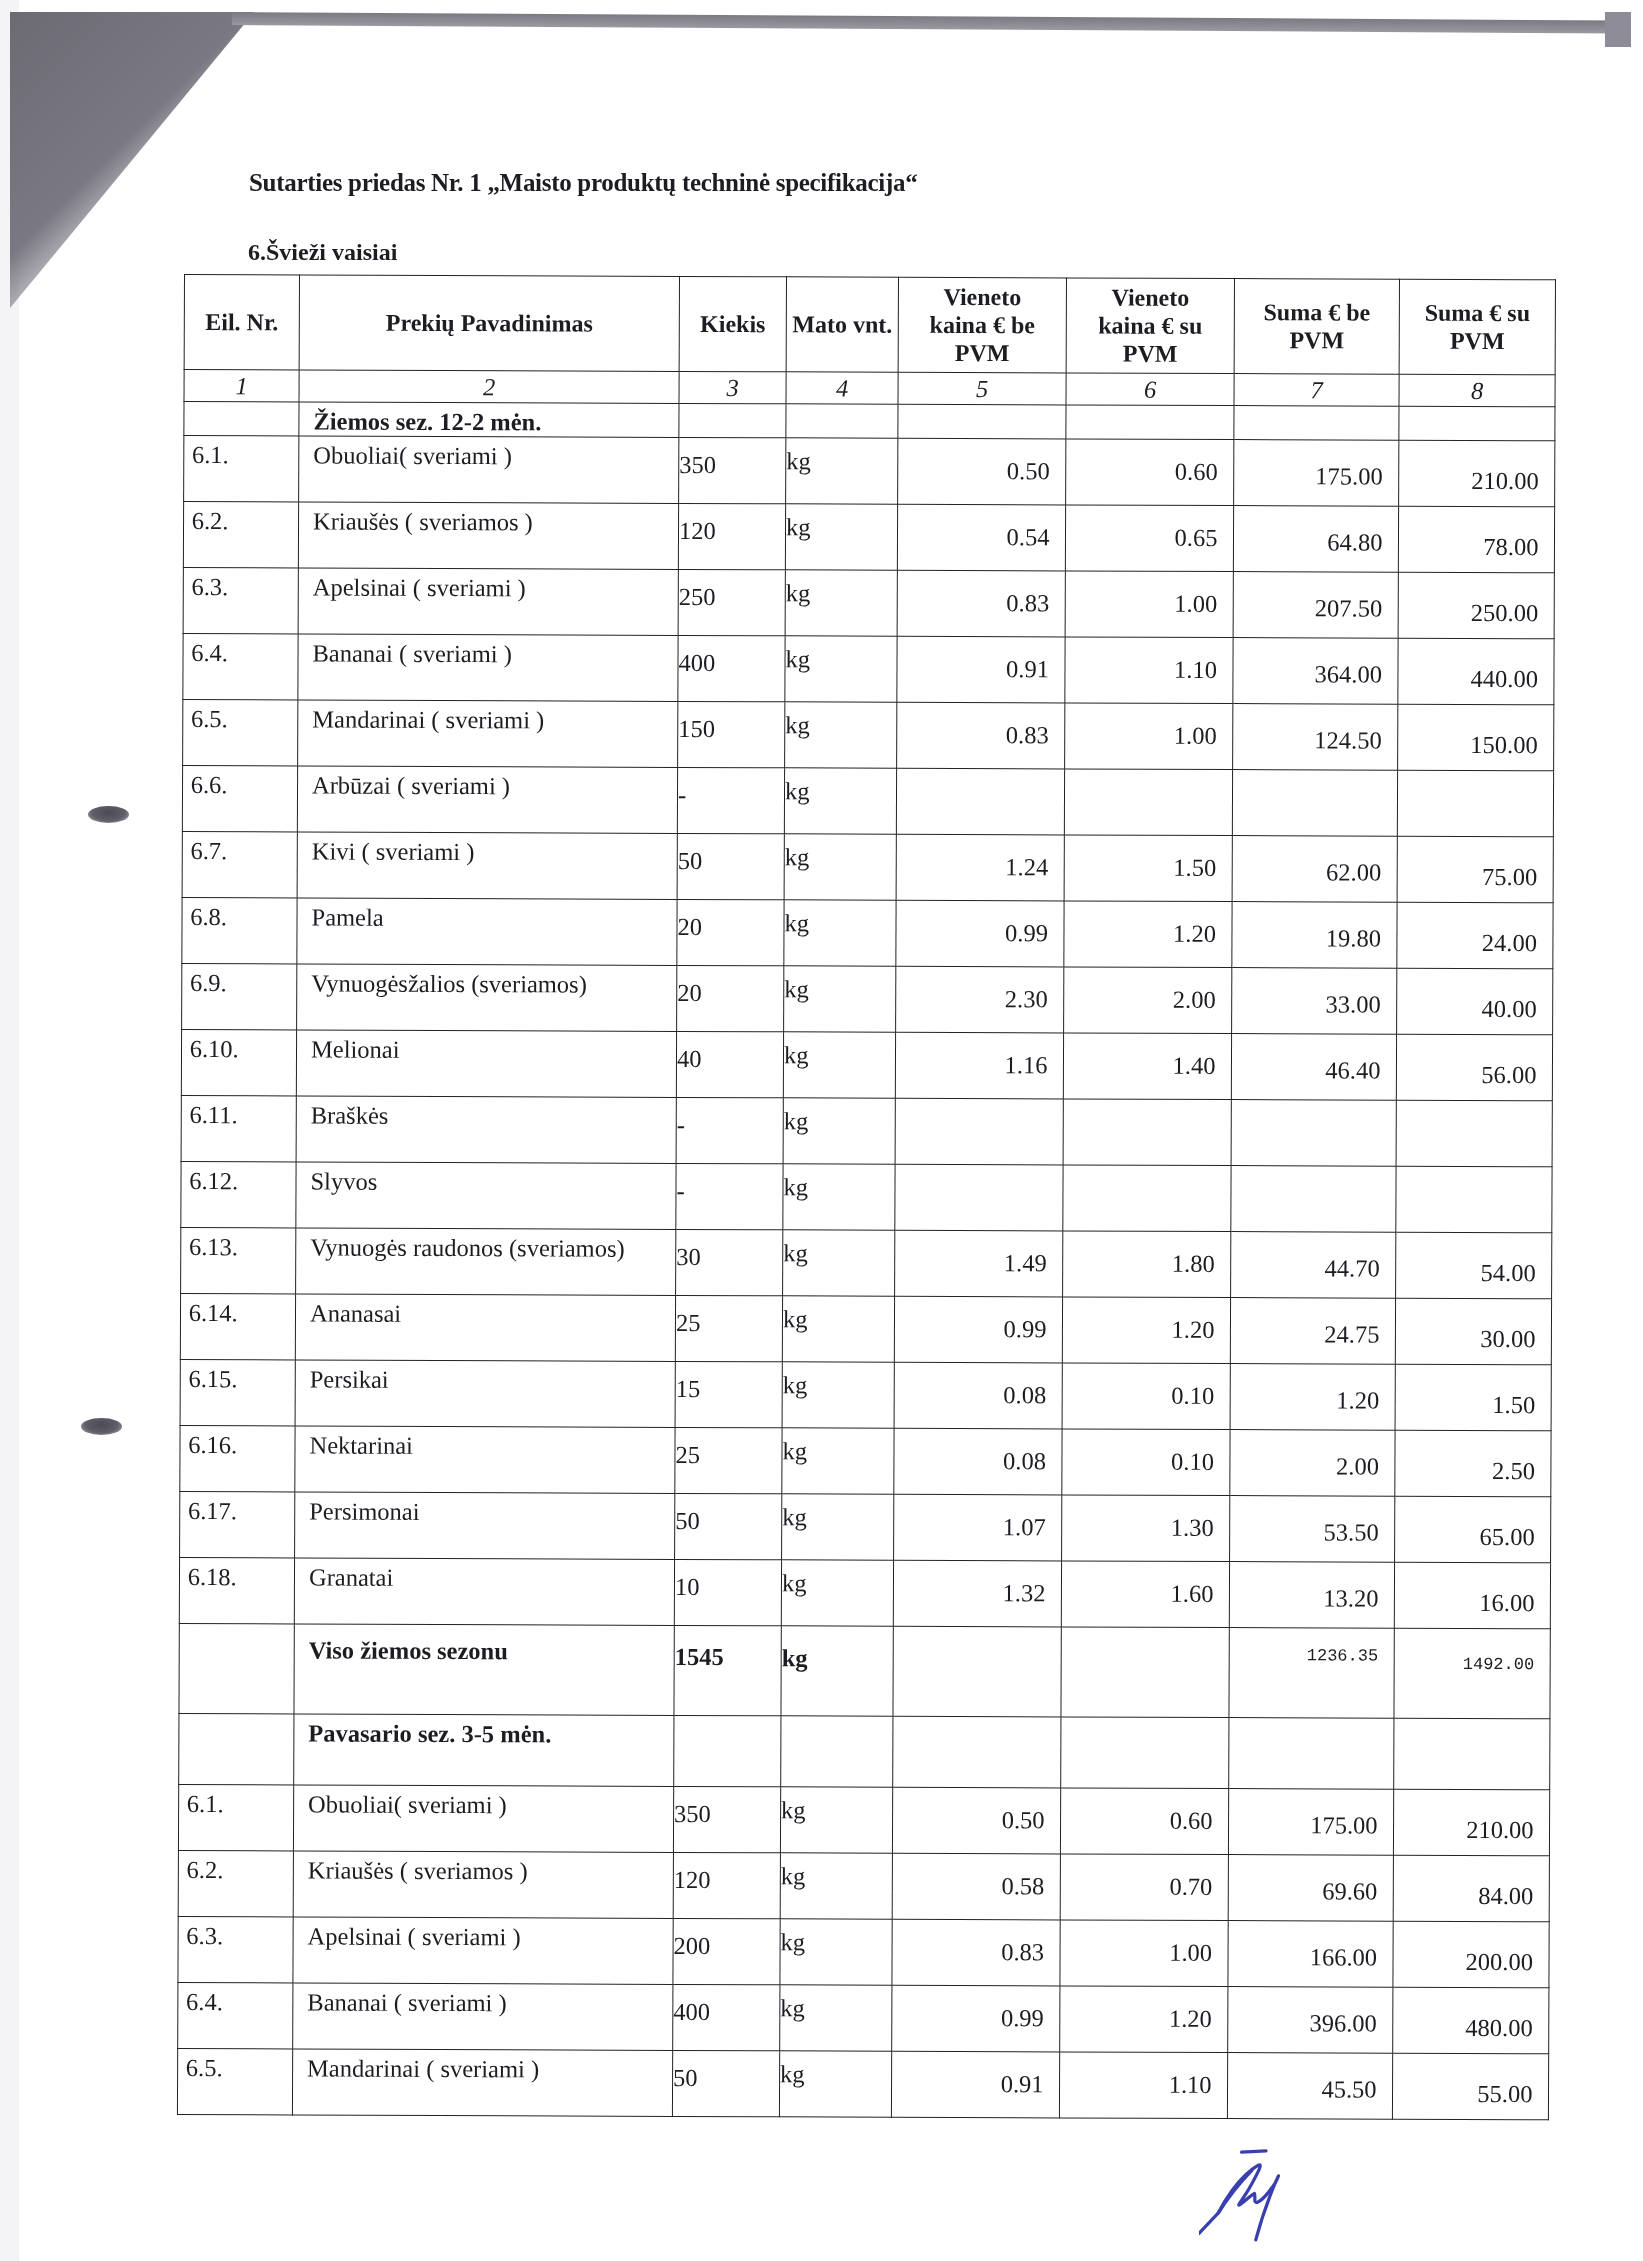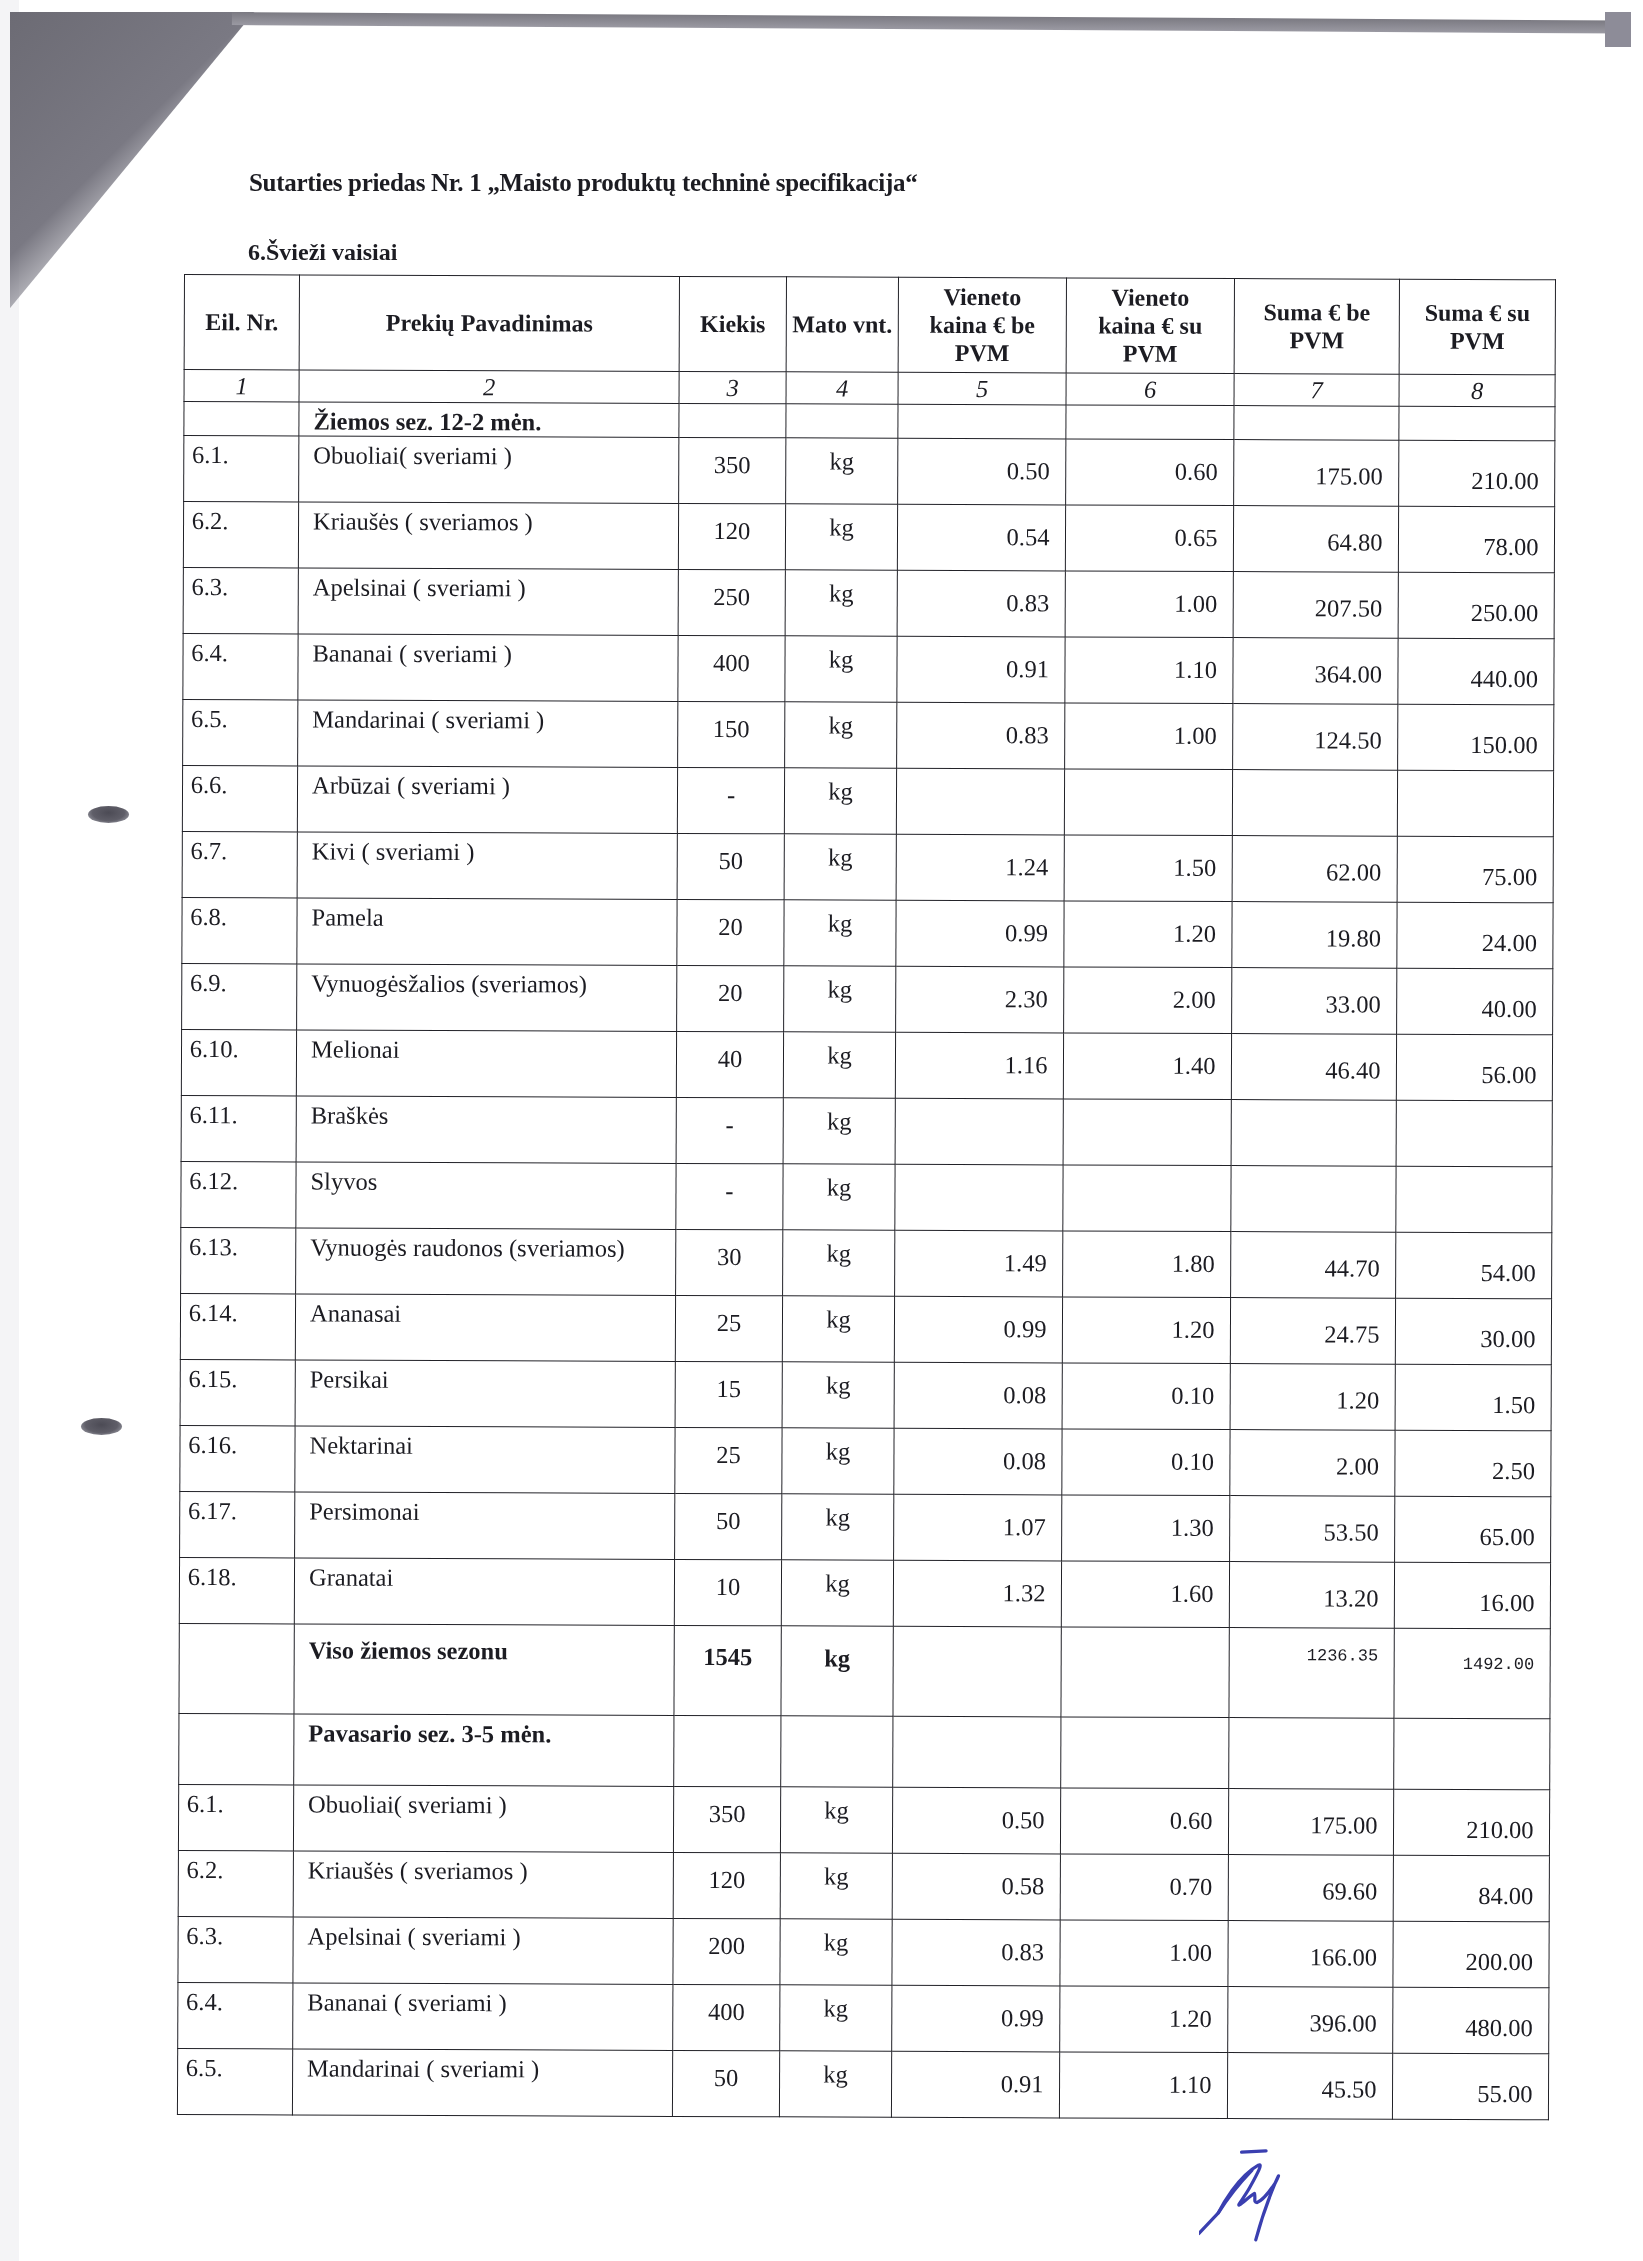--- a/index.html
+++ b/index.html
@@ -60,22 +60,22 @@
   tr.index-row td { font-style: italic; text-align: center; vertical-align: middle; font-size: 24.5px; }
   tr.season-row { height: 34px; }
   tr.season-row td.name { font-weight: bold; padding: 2.6px 0 0 13px; }
   tr.spring-row { height: 71px; }
   tr.spring-row td.name { font-weight: bold; padding: 14px 0 0 13px; }
   tr.item-row { height: 66px; }
   tr.total-row { height: 90px; }
 
   td.nr { padding: 5.2px 0 0 7.7px !important; }
   td.name { padding: 5.2px 0 0 14px !important; white-space: nowrap; }
-  td.qty { text-align: center; padding-top: 13px !important; margin-top: 16px; }
-  td.unit { text-align: center; padding-top: 9px !important; margin-left: 48px; }
+  td.qty { padding-top: 13px !important; margin-top: 16px; }
+  td.unit { text-align: left; padding-top: 9px !important; margin-left: 48px; }
   td.num { text-align: right; padding: 18px 15.5px 0 0 !important; }
   td.num.sum { padding-top: 22px !important; }
   td.num.sumv { padding-top: 26px !important; }
 
   tr.total-row td.name { font-weight: bold; padding-top: 11.6px !important; }
   tr.total-row td.qty { font-weight: bold; padding-top: 17px !important; }
   tr.total-row td.unit { font-weight: bold; padding-top: 18px !important; }
   tr.total-row td.num { font-family: Liberation Mono, monospace; font-size: 17px; }
 
   .signature {

